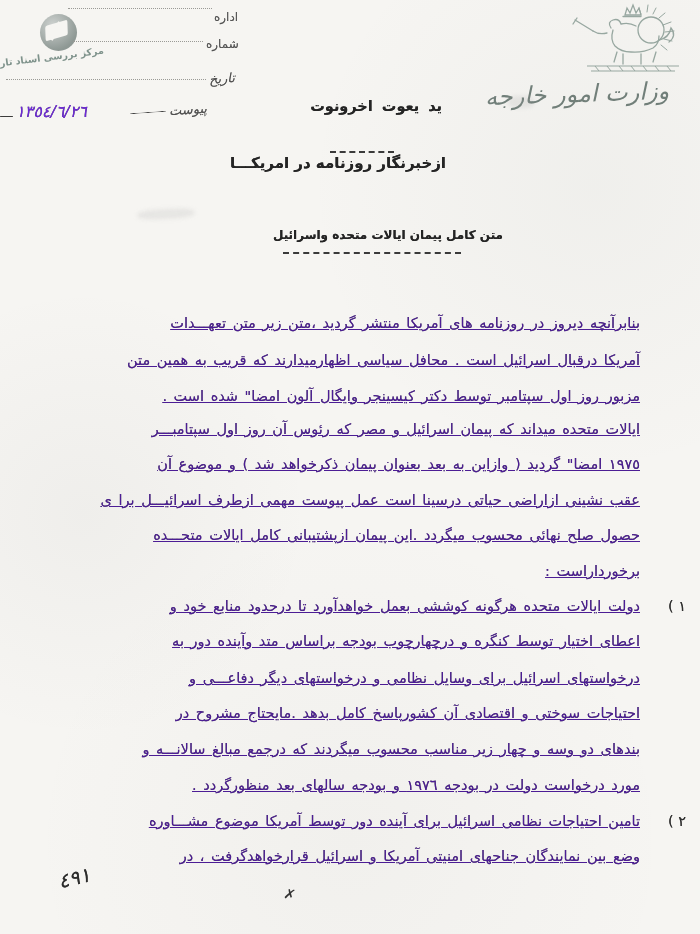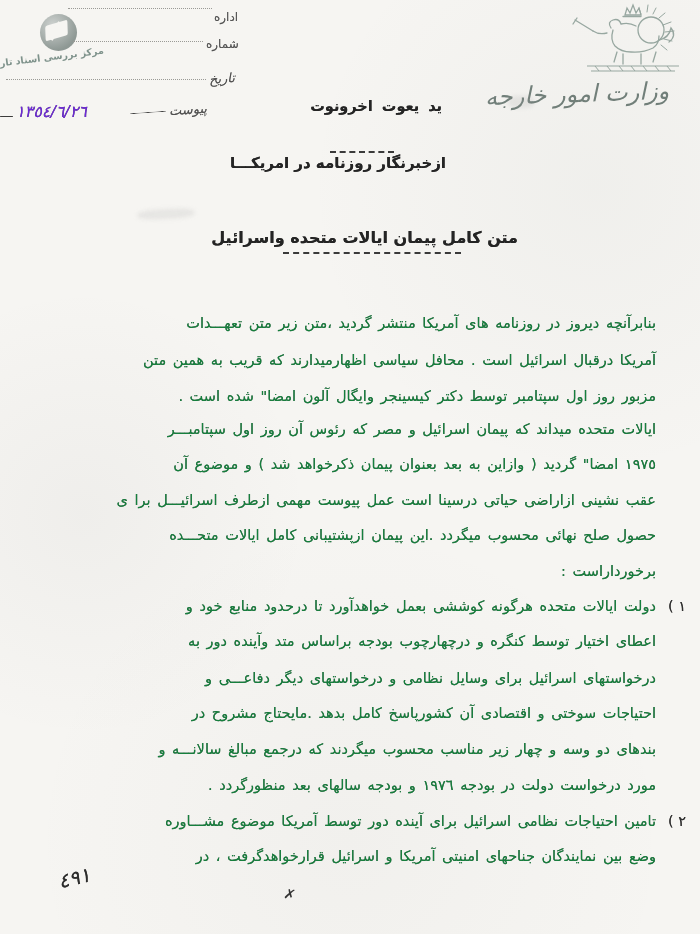--- a/index.html
+++ b/index.html
@@ -8,24 +8,25 @@
     font-family:"DejaVu Sans",sans-serif;
     background:
       radial-gradient(circle at 85% 20%, rgba(120,130,125,.05), transparent 30%),
       radial-gradient(circle at 12% 55%, rgba(110,110,110,.05), transparent 28%),
       radial-gradient(circle at 50% 90%, rgba(120,120,115,.04), transparent 35%),
       #f6f5f2;
   }
   .abs{position:absolute;}
   
   .line{
-    position:absolute;right:44px;white-space:nowrap;direction:rtl;unicode-bidi:embed;
-    font:14.5px "DejaVu Sans",sans-serif;color:#15803d;
+    position:absolute;right:60px;white-space:nowrap;direction:rtl;unicode-bidi:embed;
+    font:14.5px "DejaVu Sans",sans-serif;color:#4c1d95;
     letter-spacing:.2px;word-spacing:2px;
     text-shadow:0 0 .6px rgba(45,45,45,.75);
+    text-decoration:underline;
   }
   .item-marker{
     position:absolute;right:14px;white-space:nowrap;direction:rtl;
     font:14.5px "DejaVu Sans",sans-serif;color:#2e2e2e;
     text-shadow:0 0 .6px rgba(45,45,45,.75);
   }
   
   .form-label{
     position:absolute;direction:rtl;color:#555;white-space:nowrap;
     font:12px "DejaVu Sans",sans-serif;letter-spacing:1px;
@@ -135,21 +136,21 @@
 
 <div class="ministry">وزارت امور خارجه</div>
 
 <div class="hdr" style="left:300px;top:98px;width:130px;font-size:14.5px;word-spacing:4px;margin-left:12px;">ید یعوت اخرونوت</div>
 <div class="hdr" style="left:256px;top:122px;width:190px;font-size:15px;margin-top:32px;">ازخبرنگار روزنامه در امریکـــا</div>
 <div class="dashline" style="left:330px;top:151px;width:64px;"></div>
 
 <div class="smudge" style="left:137px;top:209px;width:58px;height:10px;transform:rotate(-3deg);"></div>
 <div class="smudge" style="left:508px;top:96px;width:26px;height:12px;"></div>
 
-<div class="hdr" style="left:218px;top:228px;width:300px;font-size:16px;">متن کامل پیمان ایالات متحده واسرائیل</div>
+<div class="hdr" style="left:238px;top:228px;width:300px;font-size:12px;">متن کامل پیمان ایالات متحده واسرائیل</div>
 <div class="dashline" style="left:283px;top:252px;width:178px;"></div>
 
 <div class="line" style="top:315px;">بنابرآنچه دیروز در روزنامه های آمریکا منتشر گردید ،متن زیر متن تعهـــدات</div>
 <div class="line" style="top:352px;">آمریکا درقبال اسرائیل است . محافل سیاسی اظهارمیدارند که قریب به همین متن</div>
 <div class="line" style="top:388px;margin-left:32px;">مزبور روز اول سپتامبر توسط دکتر کیسینجر وایگال آلون امضا" شده است .</div>
 
 <div class="line" style="top:421px;">ایالات متحده میداند که پیمان اسرائیل و مصر که رئوس آن روز اول سپتامبـــر</div>
 <div class="line" style="top:456px;">١٩٧٥ امضا" گردید ( وازاین به بعد بعنوان پیمان ذکرخواهد شد ) و موضوع آن</div>
 <div class="line" style="top:492px;">عقب نشینی ازاراضی حیاتی درسینا است عمل پیوست مهمی ازطرف اسرائیـــل برا ی</div>
 <div class="line" style="top:527px;">حصول صلح نهائی محسوب میگردد .این پیمان ازپشتیبانی کامل ایالات متحـــده</div>

